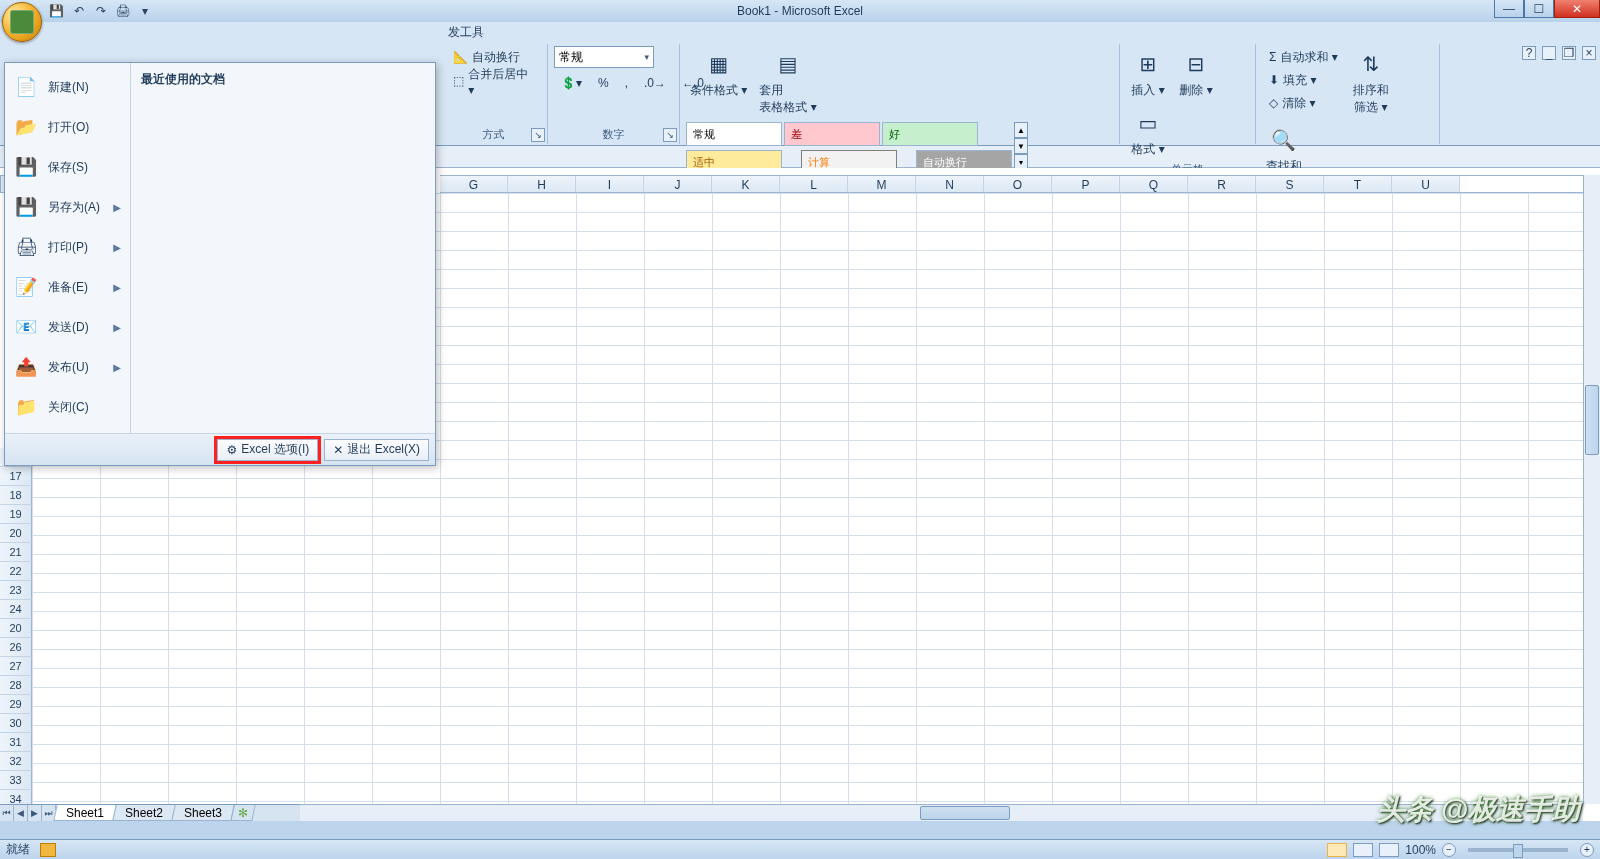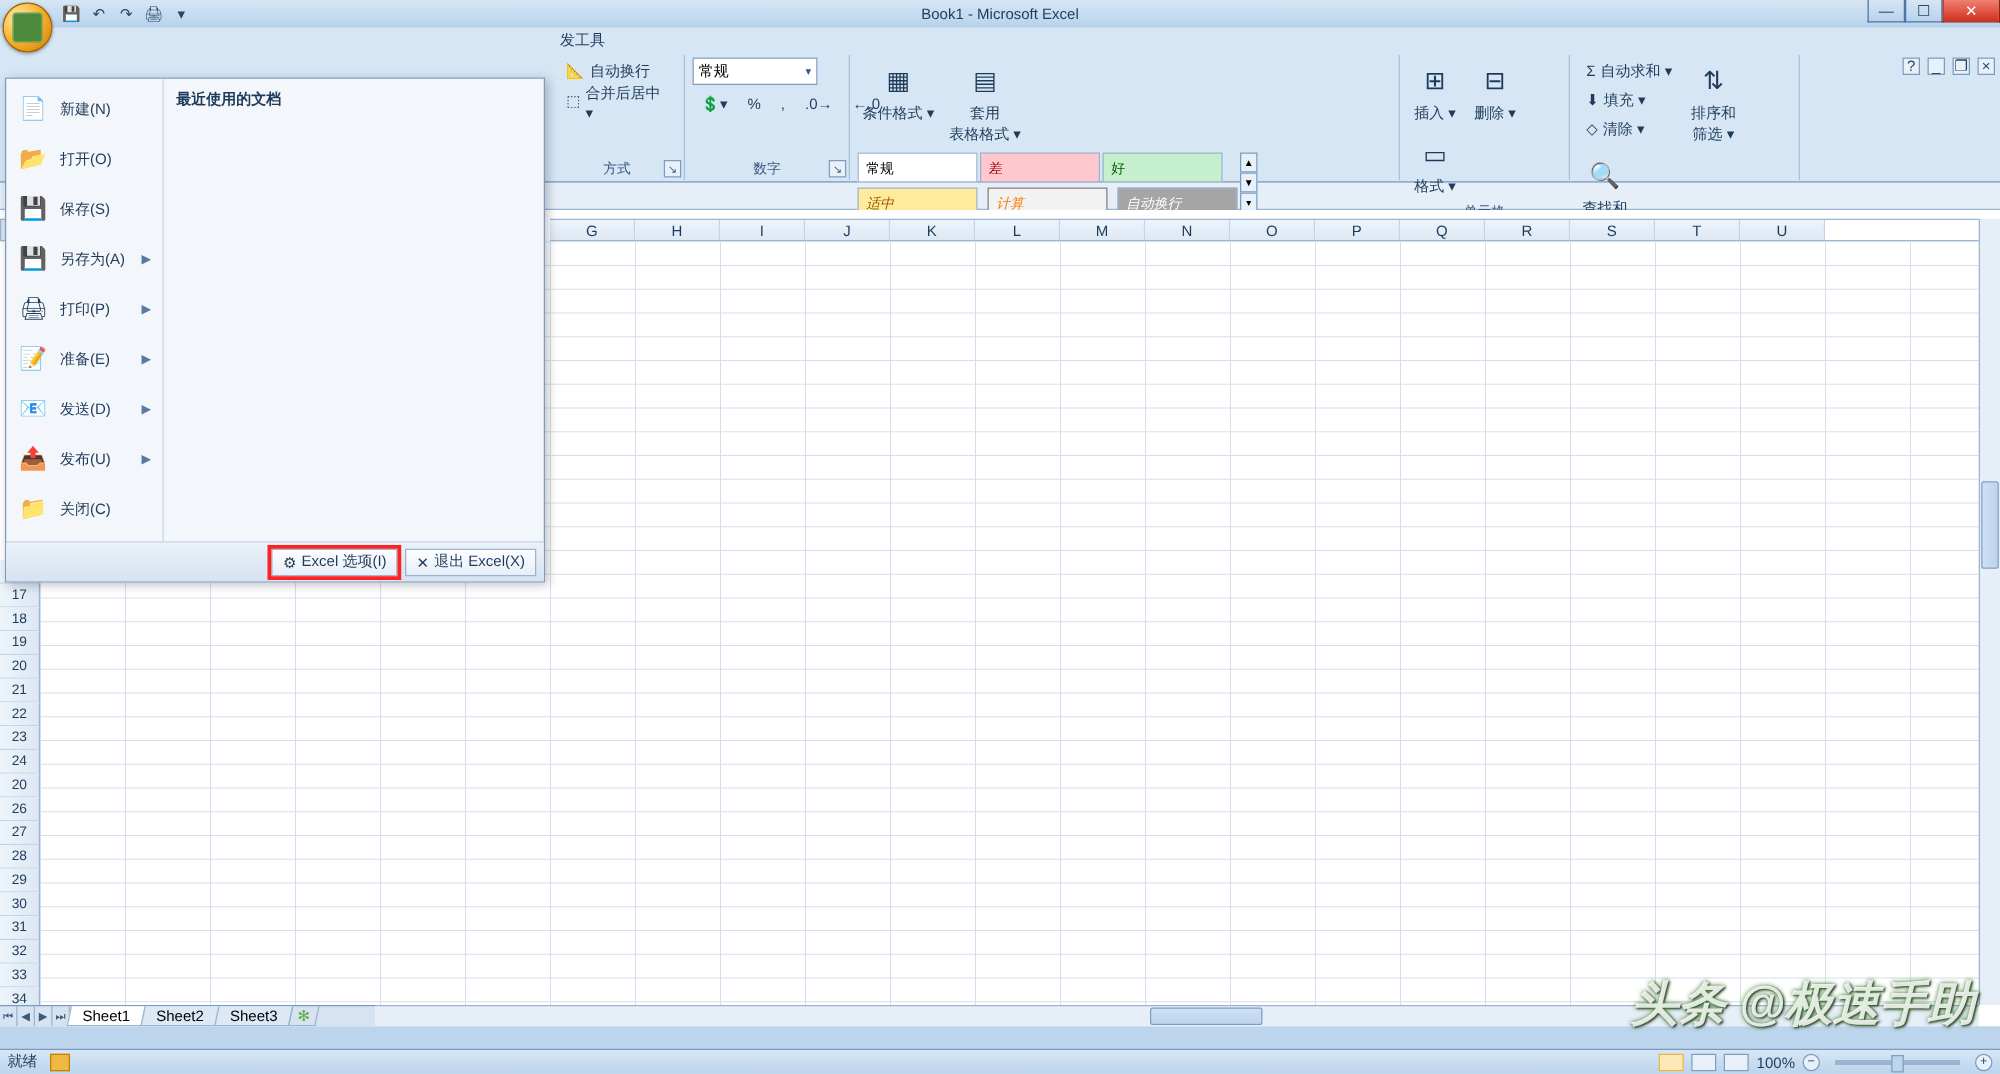--- a/index.html
+++ b/index.html
@@ -89,21 +89,21 @@
 
 .statusbar { position:absolute; left:0; right:0; bottom:0; height:20px; background:linear-gradient(#d6e6f5,#bcd4ec); border-top:1px solid #7b9bc1; display:flex; align-items:center; padding:0 6px; color:#1f3b5a;}
 .status-right{margin-left:auto;display:flex;align-items:center;gap:6px;}
 .view-btn{width:20px;height:14px;border:1px solid #7b9bc1;background:#e8f0fa;cursor:pointer;}
 .view-btn.active{background:#fde8b8;border-color:#e9b44c;}
 .zoom-slider{width:100px;height:4px;background:#9bb4d0;position:relative;margin:0 6px;}
 .zoom-slider::before{content:"";position:absolute;left:50%;top:-4px;width:8px;height:12px;background:#bcd4ec;border:1px solid #7b9bc1;transform:translateX(-50%);}
 .zoom-btn{width:14px;height:14px;border:1px solid #7b9bc1;border-radius:50%;background:#e8f0fa;display:flex;align-items:center;justify-content:center;font-size:10px;cursor:pointer;}
 
 
-.watermark{position:absolute;right:20px;bottom:30px;font-size:38px;color:rgba(255,255,255,.85);text-shadow:0 0 4px #4a8a3a,1px 1px 2px #000;font-weight:bold;font-style:italic;z-index:50;pointer-events:none;}
+.watermark{position:absolute;right:20px;bottom:30px;font-size:28px;color:rgba(255,255,255,.85);text-shadow:0 0 4px #4a8a3a,1px 1px 2px #000;font-weight:bold;font-style:italic;z-index:50;pointer-events:none;}
 </style>
 </head>
 <body>
 
 <div class="titlebar">
   <div class="orb">
       <div class="orb-inner"></div>
     </div>
   <div class="qat">
     <span class="qat-btn">💾</span>
@@ -159,31 +159,31 @@
     </div>
 
     <div class="group" style="width:440px;">
       <div class="group-content">
         <div class="rbtn">
             <div class="ricon">▦</div>
             <span>条件格式 ▾</span>
           </div>
         <div class="rbtn">
             <div class="ricon">▤</div>
-            <span style="white-space:pre;text-align:center;">套用
+            <span style="white-space:pre;">套用
 表格格式 ▾</span>
           </div>
         <div style="display:flex;">
           <div class="style-gallery" style="flex-direction:column;">
             <div style="display:flex;gap:2px;">
               <div class="style-cell">常规</div>
               <div class="style-cell" style="background:#ffc7ce;color:#9c0006;">差</div>
               <div class="style-cell" style="background:#c6efce;color:#006100;">好</div>
             </div>
-            <div style="display:flex;gap:8px;margin-top:2px;font-style:italic;">
+            <div style="display:flex;gap:19px;margin-top:2px;">
               <div class="style-cell" style="background:#ffeb9c;color:#9c5700;">适中</div>
               <div class="style-cell" style="background:#f2f2f2;color:#fa7d00;border-color:#7f7f7f;">计算</div>
               <div class="style-cell" style="background:#a5a5a5;color:#fff;">自动换行</div>
             </div>
           </div>
           <div class="gallery-scroll">
             <span>▲</span>
             <span>▼</span>
             <span>▾</span>
           </div>

